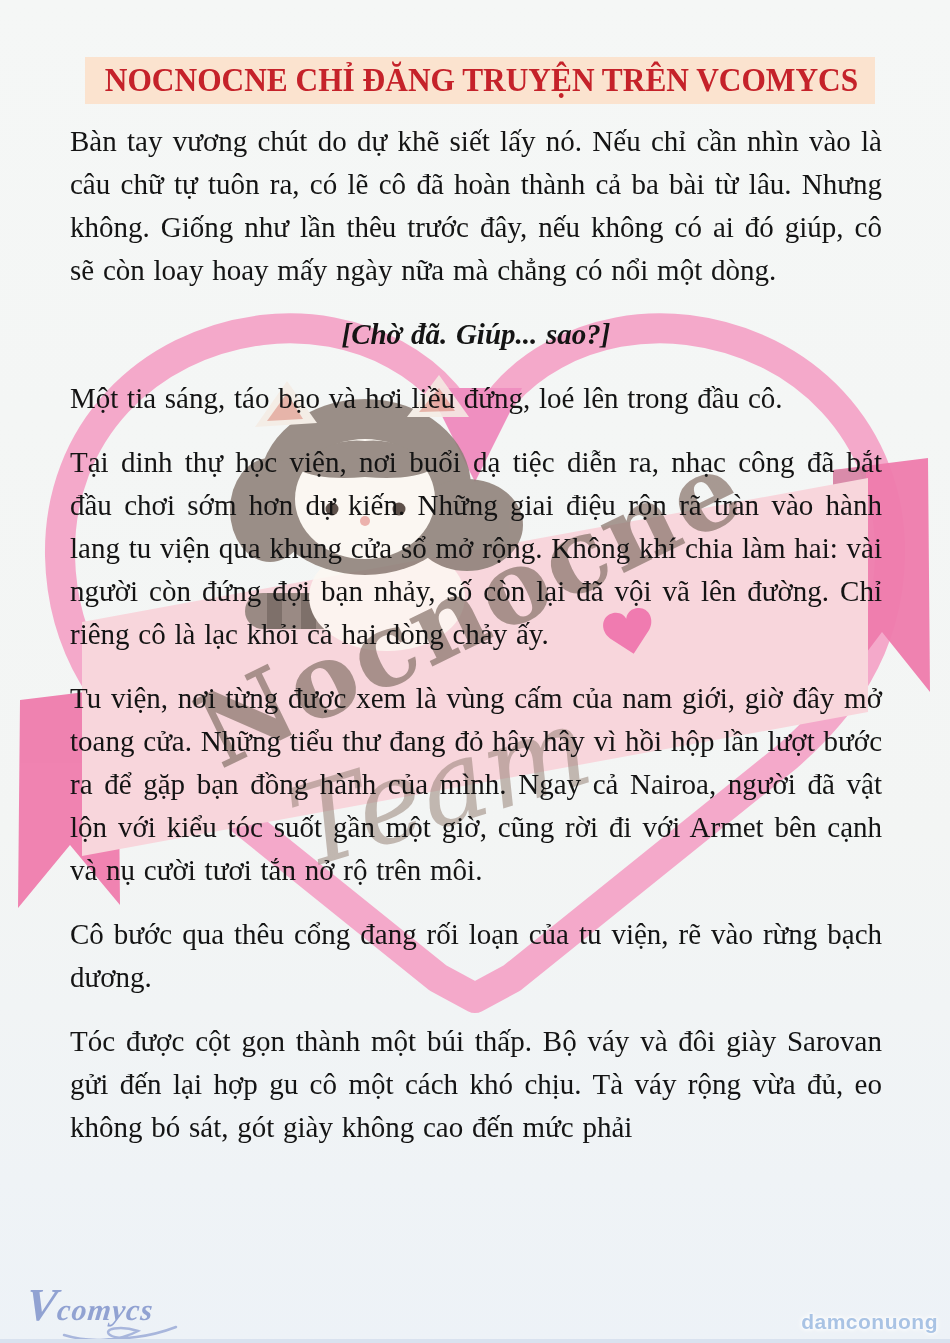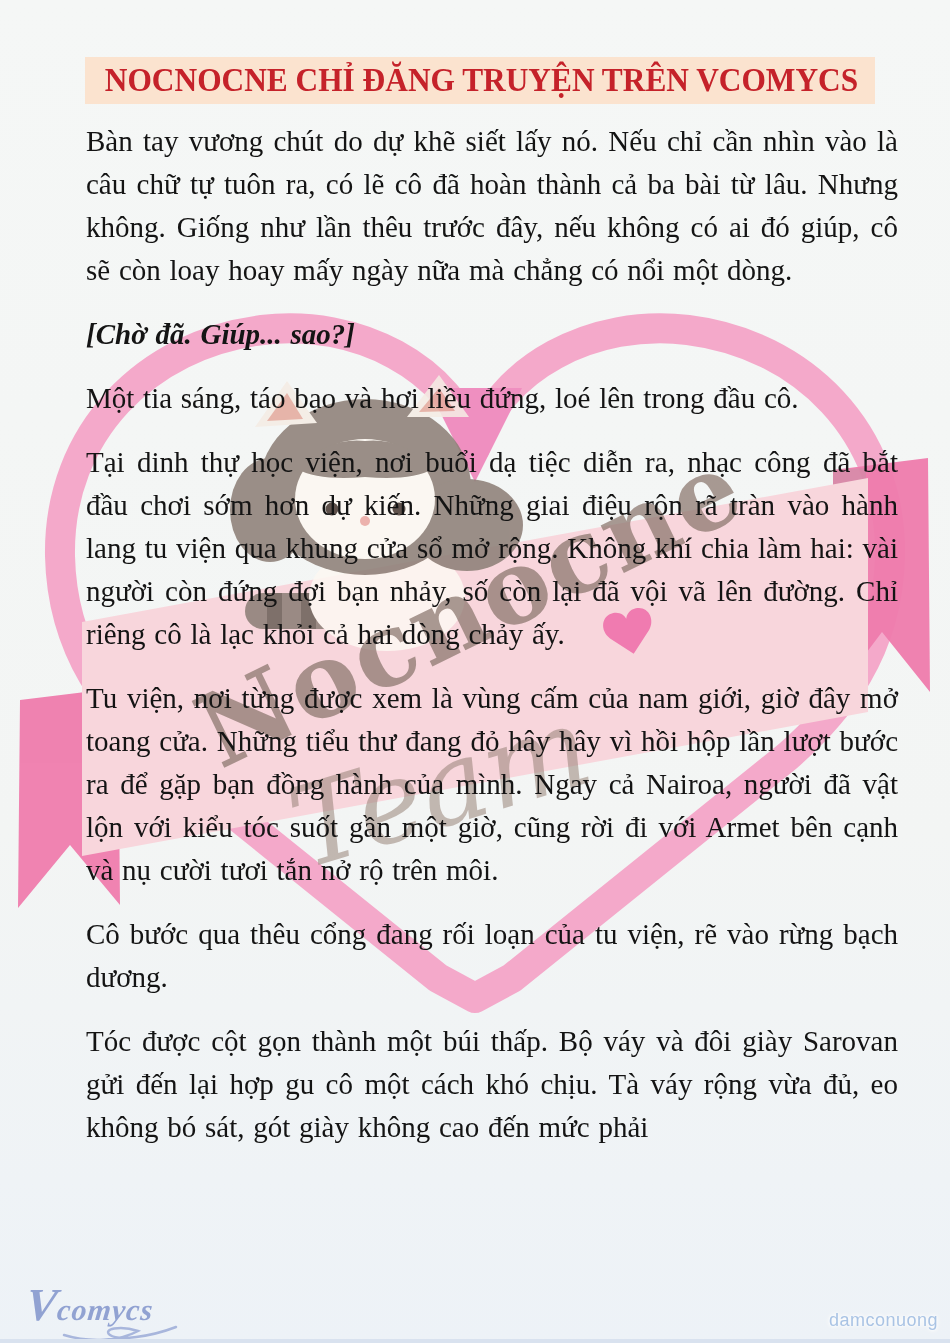--- a/index.html
+++ b/index.html
@@ -34,38 +34,38 @@
   }
   .banner span {
     font-family:"Liberation Serif",serif; font-weight:bold; font-size:33px;
     color:#c5222a; white-space:nowrap; transform:scaleX(0.95);
   }
 
   
   .content {
     position:absolute; z-index:1; left:70px; top:120px; width:812px;
     font-size:29px; line-height:43px; color:#141414;
-    text-align:justify; word-spacing:1.5px;margin-left:16px;
+    text-align:justify; word-spacing:1.5px;
   }
   .content p { margin:0 0 21px 0; }
-  .content p.quote { font-style:italic; font-weight:bold; text-align:left; }
+  .content p.quote { font-style:italic; font-weight:bold; text-align:center; }
 
   
   .footer { position:absolute; inset:0; z-index:2; pointer-events:none; }
   .vlogo {
     position:absolute; left:26px; top:1288px; width:220px;
     font-family:"Liberation Serif",serif; font-style:italic; font-weight:bold;
     font-size:30px; letter-spacing:1px; color:#91a2d2; line-height:34px;
   }
   .vlogo .word::first-letter { font-size:46px; }
   .vlogo .word { display:block; transform:skewX(-6deg); }
   .vlogo svg { display:block; margin:-6px 0 0 34px; }
   .credit {
     position:absolute; right:12px; top:1310px;
-    font-family:"Liberation Sans",sans-serif; font-weight:normal; font-size:18px;
+    font-family:"Liberation Sans",sans-serif; font-weight:bold; font-size:21px;
     color:#a9c3e4; letter-spacing:0.5px;
     text-shadow:0 0 3px #ffffff,0 0 5px #ffffff,0 0 7px #ffffff;
   }
   .bottom-strip { position:absolute; left:0; bottom:0; width:100%; height:4px; background:#d9e2ef; }
 </style>
 </head>
 <body>
 
 <div class="page">
 

